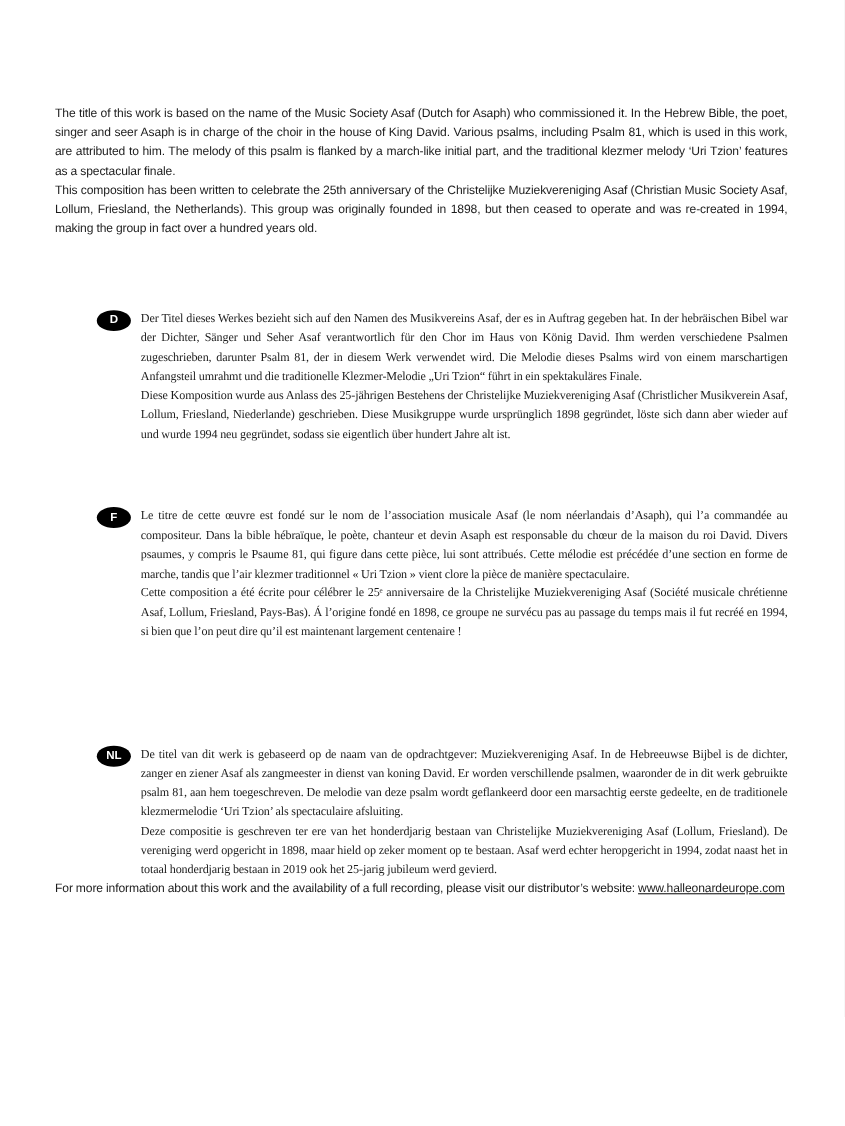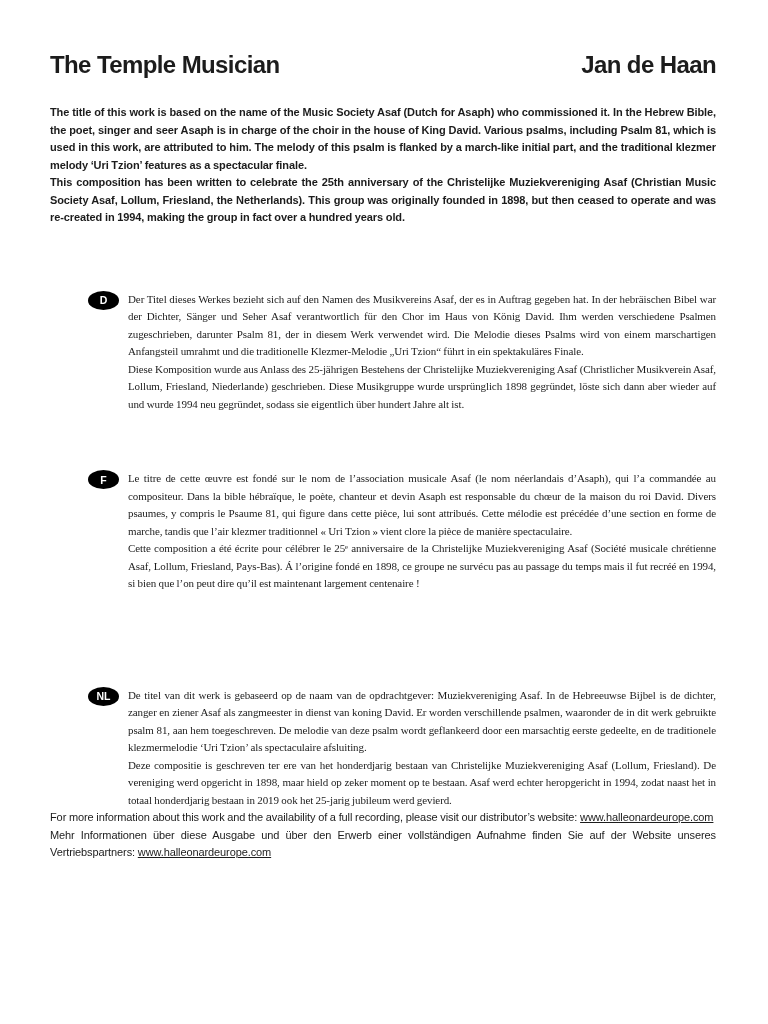--- a/index.html
+++ b/index.html
@@ -27,21 +27,21 @@
     line-height: 1.1;
   }
   p.body {
     margin: 0;
     font-size: 11px;
     letter-spacing: -0.1px;
     word-spacing: -0.2px;
     line-height: 17.5px;
     text-align: justify;
   }
-  .intro { margin-top: 26px; font-weight: bold; }
+  .intro { margin-top: 43px; }
   .section {
     display: flex;
     align-items: flex-start;
   }
   .section-de { margin-top: 64px; }
   .section-fr { margin-top: 57px; }
   .section-nl { margin-top: 94px; }
   .badge-col {
     flex: none;
     width: 40px;
@@ -68,24 +68,20 @@
     color: #1c1c1c;
     text-decoration: underline;
     cursor: pointer;
   }
 </style>
 </head>
 <body>
 
 <div class="page">
 
-  <div class="header">
-    <div class="title">The Temple Musician</div>
-    <div class="composer">Jan de Haan</div>
-  </div>
 
   <div class="intro">
     <p class="body">The title of this work is based on the name of the Music Society Asaf (Dutch for Asaph) who commissioned it. In the Hebrew Bible, the poet, singer and seer Asaph is in charge of the choir in the house of King David. Various psalms, including Psalm 81, which is used in this work, are attributed to him. The melody of this psalm is flanked by a march-like initial part, and the traditional klezmer melody ‘Uri Tzion’ features as a spectacular finale.</p>
     <p class="body">This composition has been written to celebrate the 25th anniversary of the Christelijke Muziekvereniging Asaf (Christian Music Society Asaf, Lollum, Friesland, the Netherlands). This group was originally founded in 1898, but then ceased to operate and was re-created in 1994, making the group in fact over a hundred years old.</p>
   </div>
 
   <div class="section section-de">
     <div class="badge-col">
       <div class="badge">D</div>
     </div>
@@ -110,16 +106,15 @@
       <div class="badge">NL</div>
     </div>
     <div class="section-text">
       <p class="body">De titel van dit werk is gebaseerd op de naam van de opdrachtgever: Muziekvereniging Asaf. In de Hebreeuwse Bijbel is de dichter, zanger en ziener Asaf als zangmeester in dienst van koning David. Er worden verschillende psalmen, waaronder de in dit werk gebruikte psalm 81, aan hem toegeschreven. De melodie van deze psalm wordt geflankeerd door een marsachtig eerste gedeelte, en de traditionele klezmermelodie ‘Uri Tzion’ als spectaculaire afsluiting.</p>
       <p class="body">Deze compositie is geschreven ter ere van het honderdjarig bestaan van Christelijke Muziekvereniging Asaf (Lollum, Friesland). De vereniging werd opgericht in 1898, maar hield op zeker moment op te bestaan. Asaf werd echter heropgericht in 1994, zodat naast het in totaal honderdjarig bestaan in 2019 ook het 25-jarig jubileum werd gevierd.</p>
     </div>
   </div>
 
   <div class="footer">
     <p class="body tight"><span>For more information about this work and the availability of a full recording, please visit our distributor’s website: </span><a class="link">www.halleonardeurope.com</a></p>
-    <p class="body"><span>Mehr Informationen über diese Ausgabe und über den Erwerb einer vollständigen Aufnahme finden Sie auf der Website unseres Vertriebspartners: </span><a class="link">www.halleonardeurope.com</a></p>
   </div>
 
 </div>
 
 </body></html>

